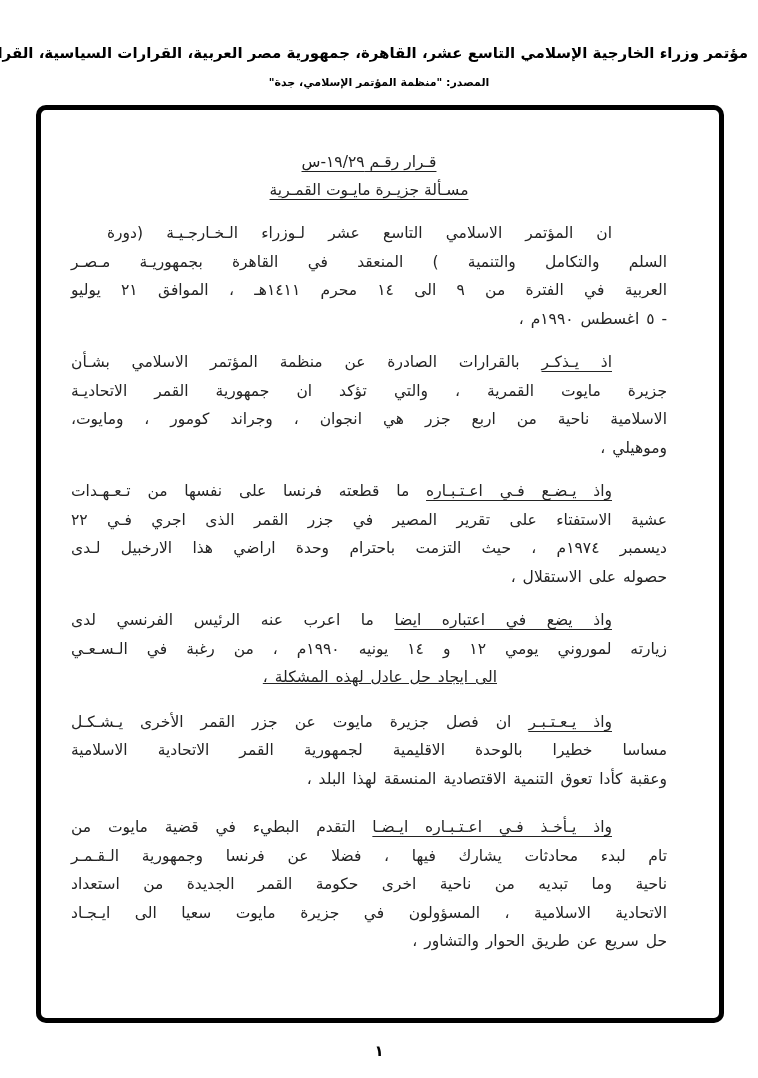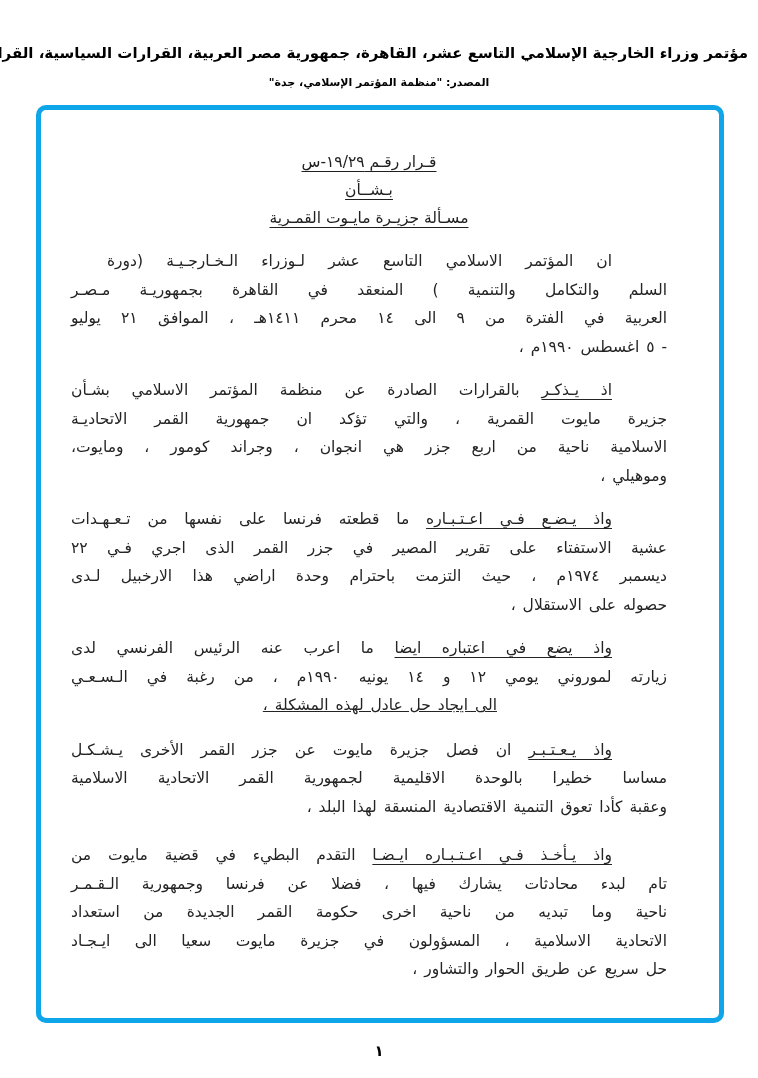--- a/index.html
+++ b/index.html
@@ -19,21 +19,21 @@
   }
   .header-source {
     position: absolute; top: 76px; left: 10px; right: 10px;
     direction: rtl; text-align: center;
     font-size: 11px; font-weight: bold; color: #000;
   }
   .frame {
     position: absolute; left: 36px; top: 105px;
     width: 688px; height: 918px;
     box-sizing: border-box;
-    border: 5px solid #0ea5e9;
+    border: 5px solid #000000;
     border-radius: 10px;
     padding: 38px 52px 0 30px;
   }
   .doc-title {
     direction: rtl; text-align: center;
     font-size: 15.5px; line-height: 28px;
   }
   .doc-title .tline {
     text-decoration: underline;
     text-underline-offset: 4px;
@@ -66,21 +66,20 @@
 </style>
 </head>
 <body>
 
 <div class="header-title">مؤتمر وزراء الخارجية الإسلامي التاسع عشر، القاهرة، جمهورية مصر العربية، القرارات السياسية، القرار الرقم ١٩/٢٩-س</div>
 <div class="header-source">المصدر:  "منظمة المؤتمر الإسلامي، جدة"</div>
 
 <div class="frame">
   <div class="doc-title">
     <div class="tline">قـرار رقـم ١٩/٢٩-س</div>
-    <div class="tline">بـشــأن</div>
     <div class="tline">مسـألة جزيـرة مايـوت القمـرية</div>
   </div>
   <div class="paragraphs">
       <div class="para">
         <div class="line full" style="text-indent: 55px; margin-left: 36px;">ان المؤتمر الاسلامي التاسع عشر لـوزراء الـخـارجـيـة (دورة</div>
         <div class="line full">السلم والتكامل والتنمية ) المنعقد في القاهرة بجمهوريـة مـصـر</div>
         <div class="line full">العربية في الفترة من ٩ الى ١٤ محرم ١٤١١هـ ، الموافق ٢١ يوليو</div>
         <div class="line">- ٥ اغسطس ١٩٩٠م ،</div>
       </div>
       <div class="para">

